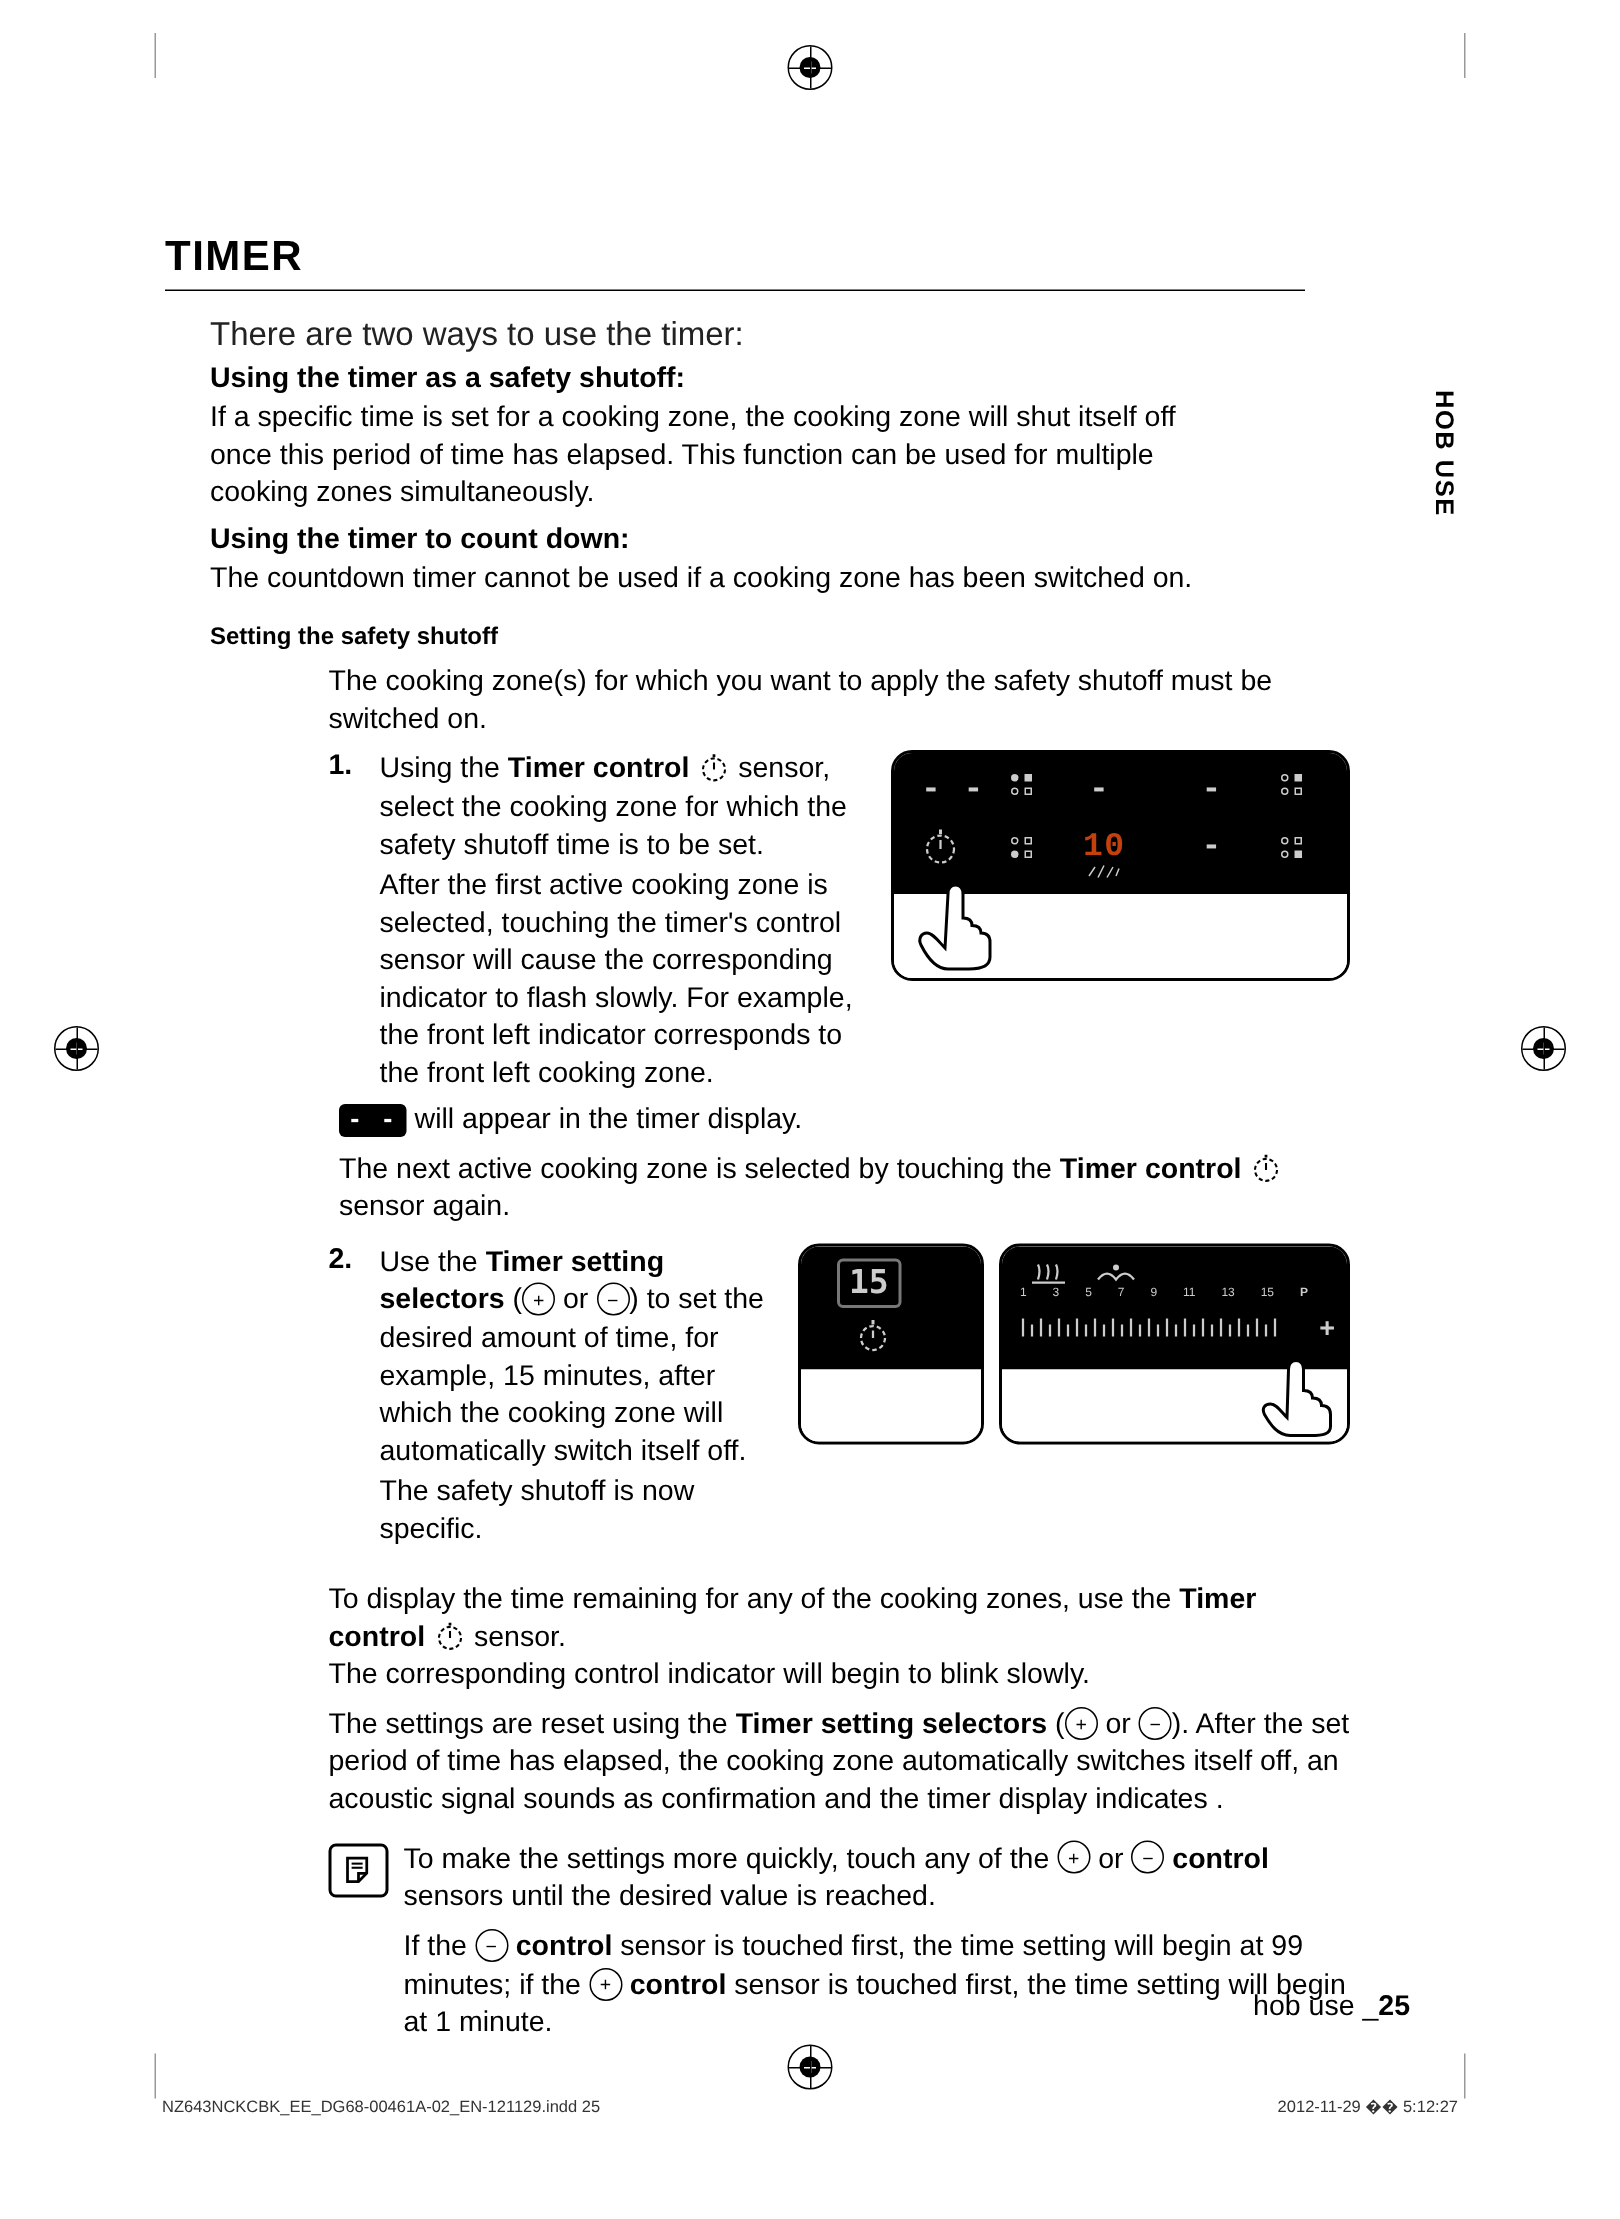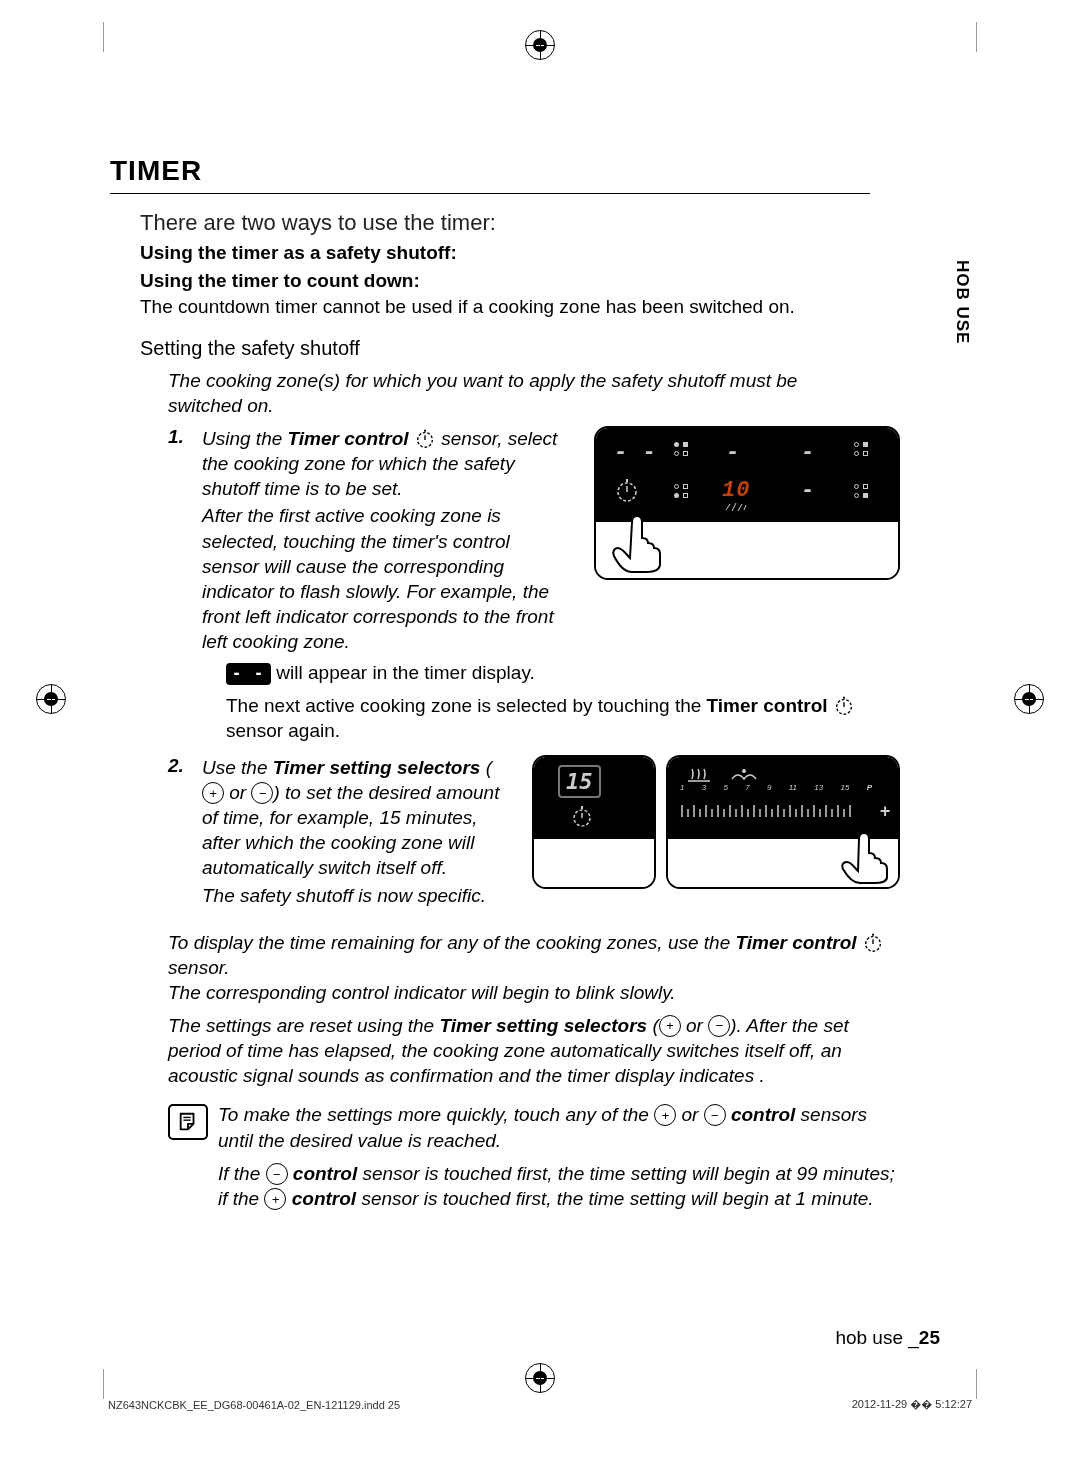--- a/index.html
+++ b/index.html
@@ -79,25 +79,25 @@
   .intro {
     font-size: 22px;
     font-weight: 300;
     margin: 8px 0 6px 0;
     font-family: Arial, sans-serif;
     color: #222;
   }
   .sub-bold { font-weight: bold; font-size: 19px; margin: 6px 0 2px 0;}
   .body-text { font-size: 19px; line-height: 1.32; margin: 0 0 8px 0; }
   h2.section {
-    font-size: 20px;
-    font-weight: normal;
+    font-size: 16px;
+    font-weight: bold;
     margin: 18px 0 8px 0;
   }
-  .indent1 { margin-left: 28px; font-style: italic; }
+  .indent1 { margin-left: 79px; }
   .indent2 { margin-left: 86px; }
   .ordered-row { display: flex; align-items: flex-start; gap: 10px; }
   .ordered-num { font-weight: bold; font-size: 19px; min-width: 24px; }
   .step-text-col { flex: 1; font-size: 19px; line-height: 1.32; }
   b { font-weight: bold; }
 
   .panel1 {
     width: 302px;
     border: 2px solid #000;
     border-radius: 14px;
@@ -250,20 +250,21 @@
 <div class="crop-mark" style="bottom:80px;right:103px"></div>
 
 <div class="side-tab">HOB USE</div>
 
 <div class="content">
   <div class="content-inner">
     <h1 class="timer-head">TIMER</h1>
     <div class="intro">There are two ways to use the timer:</div>
 
     <div class="sub-bold">Using the timer as a safety shutoff:</div>
+    <div class="body-text" style="width:680px">If a specific time is set for a cooking zone, the cooking zone will shut itself off once this period of time has elapsed. This function can be used for multiple cooking zones simultaneously.</div>
 
     <div class="sub-bold">Using the timer to count down:</div>
     <div class="body-text" style="width:680px">The countdown timer cannot be used if a cooking zone has been switched on.</div>
 
     <h2 class="section">Setting the safety shutoff</h2>
 
     <div class="body-text indent1" style="width:640px">The cooking zone(s) for which you want to apply the safety shutoff must be switched on.</div>
 
     <div class="indent1" style="display:flex; align-items:flex-start; gap:10px;">
       <div style="flex:1;">

